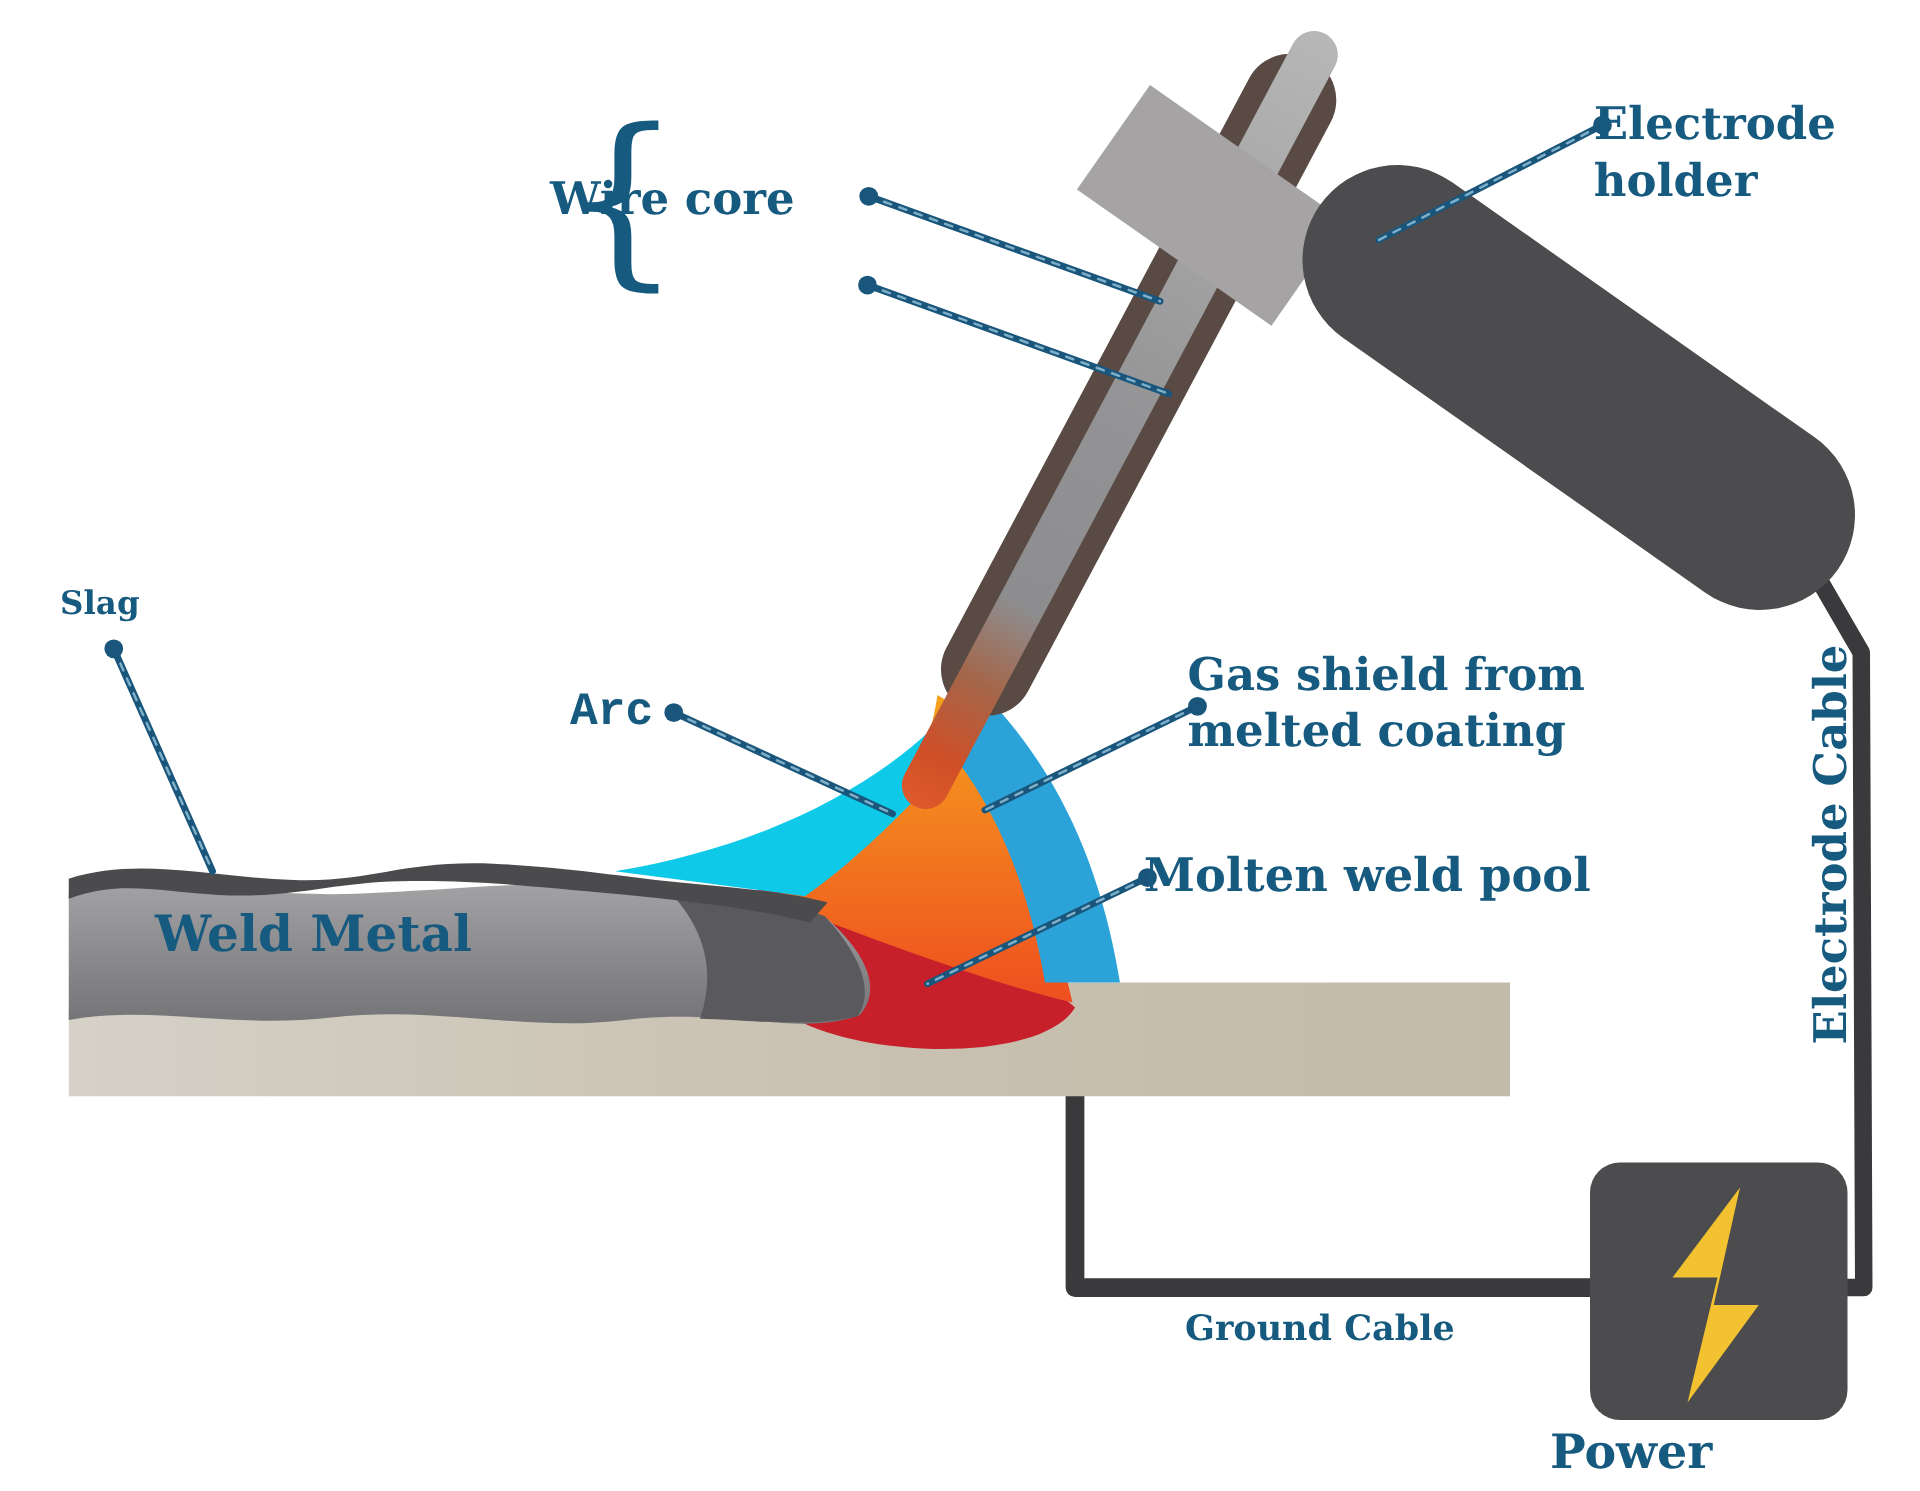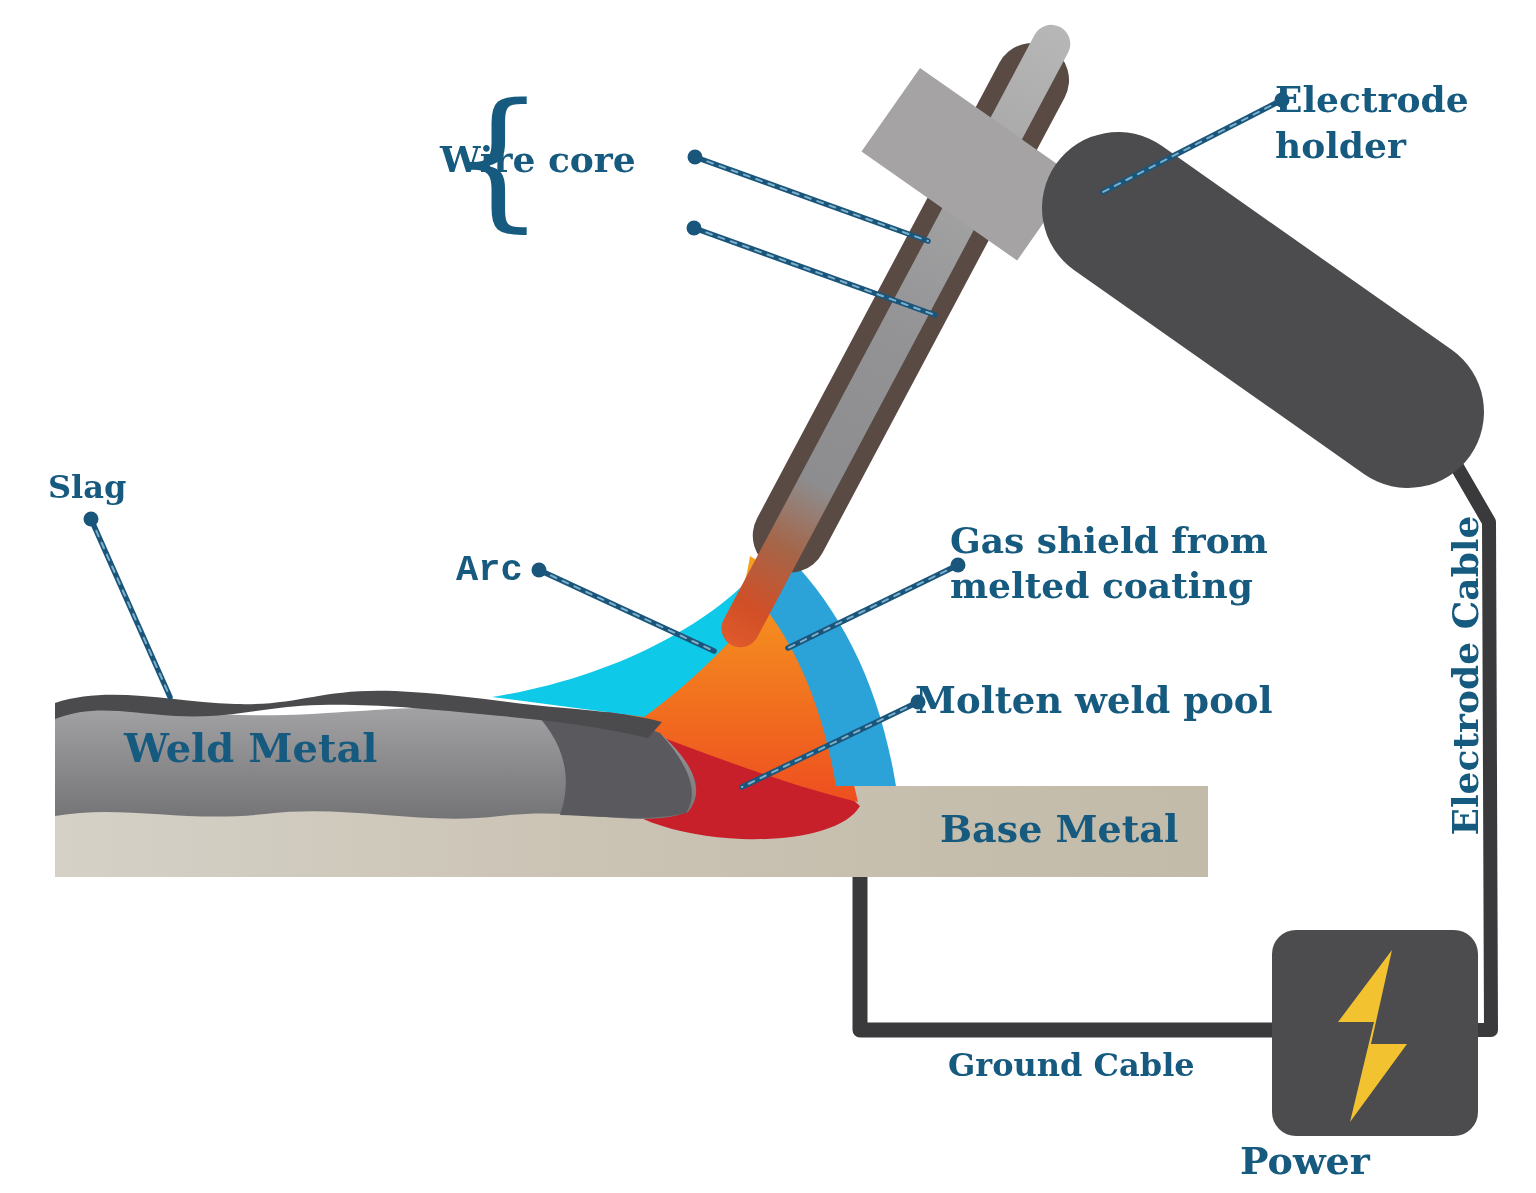--- a/index.html
+++ b/index.html
@@ -146,34 +146,33 @@
   <div id="brace">{</div>
 
   <div class="lbl right" style="left:440px;top:138px;width:240px;">Wire core</div>
 
 
   <div class="lbl center two-line" style="left:1275px;top:76px;width:225px;">
     <div>Electrode</div>
     <div>holder</div>
   </div>
 
-  <div class="lbl" style="left:48px;top:468px;font-size:32px;">Slag</div>
+  <div class="lbl" style="left:48px;top:468px;font-size:26px;">Slag</div>
 
   <div class="lbl" style="left:456px;top:548px;font-size:37px;font-family:Liberation Mono, monospace;">Arc</div>
 
   <div class="lbl center" style="left:950px;top:518px;width:325px;line-height:45px;">
     <div>Gas shield from</div>
     <div>melted coating</div>
   </div>
 
   <div class="lbl" style="left:915px;top:678px;font-size:37px;">Molten weld pool</div>
 
   <div class="lbl" style="left:124px;top:724px;font-size:40px;">Weld Metal</div>
 
-  <div class="lbl" style="left:940px;top:806px;font-size:38px;">Base Metal</div>
 
   <div class="lbl" id="electrode-cable-label">Electrode Cable</div>
 
-  <div class="lbl" style="left:948px;top:1046px;font-size:32px;text-align:right;">Ground Cable</div>
+  <div class="lbl" style="left:948px;top:1046px;font-size:28px;text-align:right;">Ground Cable</div>
 
   <div class="lbl center" style="left:1240px;top:1138px;width:275px;font-size:38px;">Power source</div>
 
 </div>
 
 </body></html>

